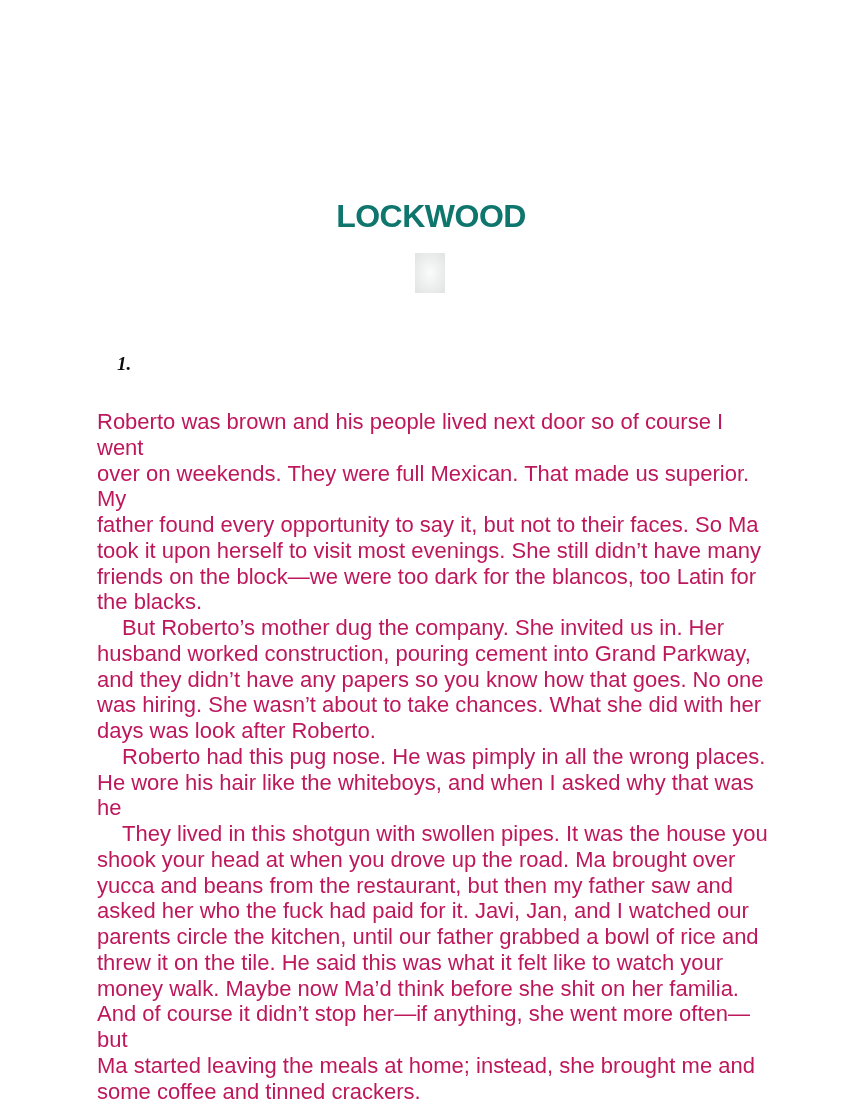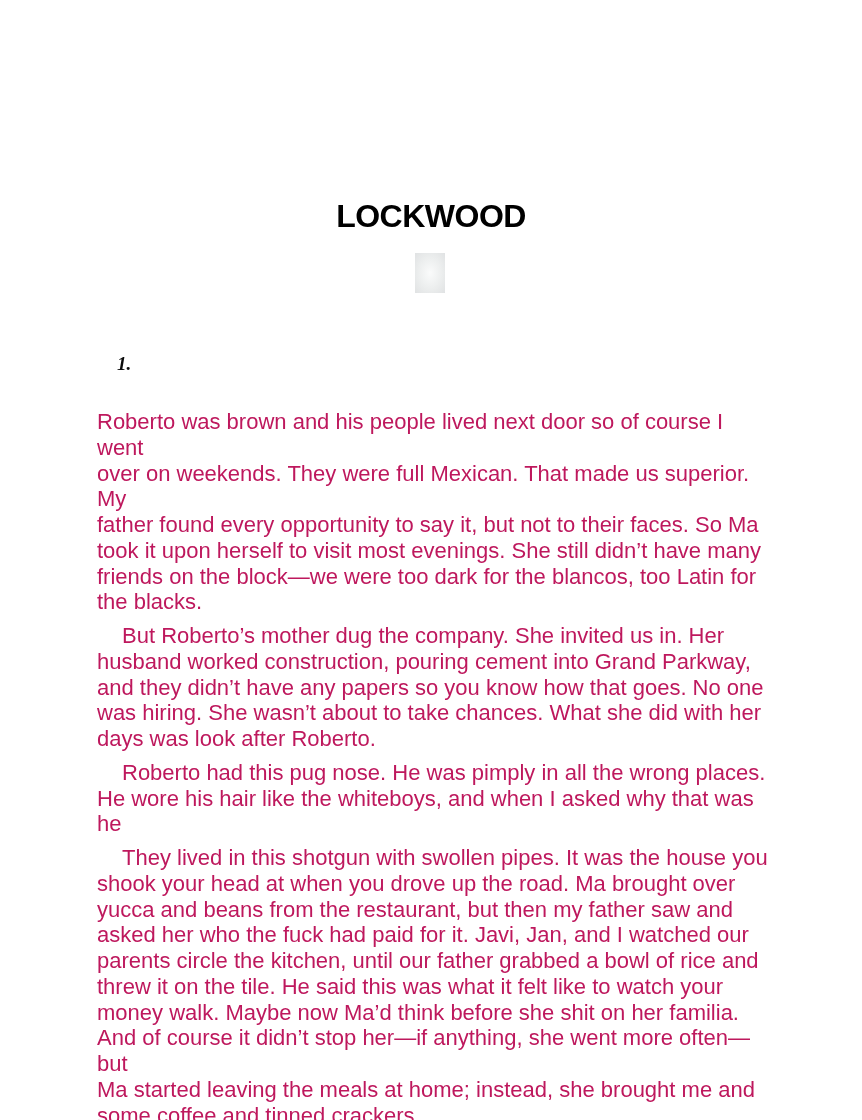--- a/index.html
+++ b/index.html
@@ -19,21 +19,21 @@
     top: 200px;
     left: 0;
     right: 0;
     margin: 0;
     text-align: center;
     font-family: "Liberation Sans", sans-serif;
     font-weight: bold;
     font-size: 32px;
     line-height: 32px;
     letter-spacing: -0.5px;
-    color: #000000;
+    color: #0f766e;
   }
   .ornament {
     position: absolute;
     top: 253px;
     left: calc(50% - 16px);
     width: 30px;
     height: 40px;
     background: radial-gradient(ellipse at center, #fafbfb 0%, #eceeee 55%, #e0e2e3 100%);
   }
   .chapter-num {
@@ -56,21 +56,20 @@
     font-size: 22px;
     line-height: 25.75px;
     color: #be185d;
   }
   .para {
     margin: 0;
     white-space: pre-line; 
   }
   .para.indent {
     text-indent: 25px;
-    margin-top: 8px;
   }
 </style>
 </head>
 <body>
 
 <div class="page">
 
   <h1 class="title">LOCKWOOD</h1>
 
   <div class="ornament"></div>

